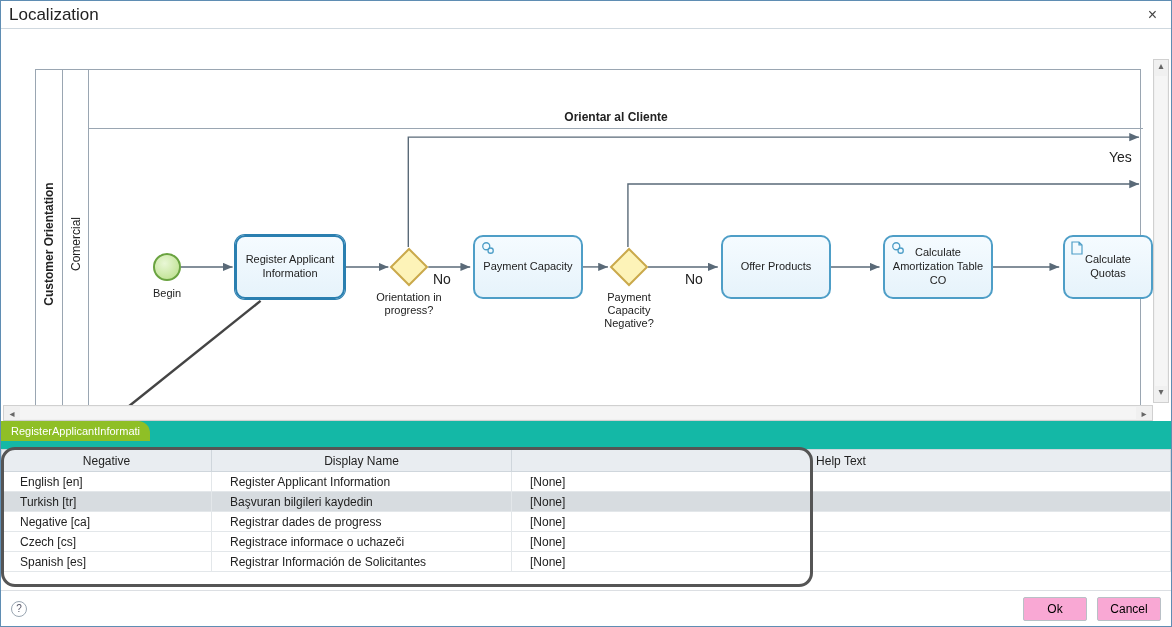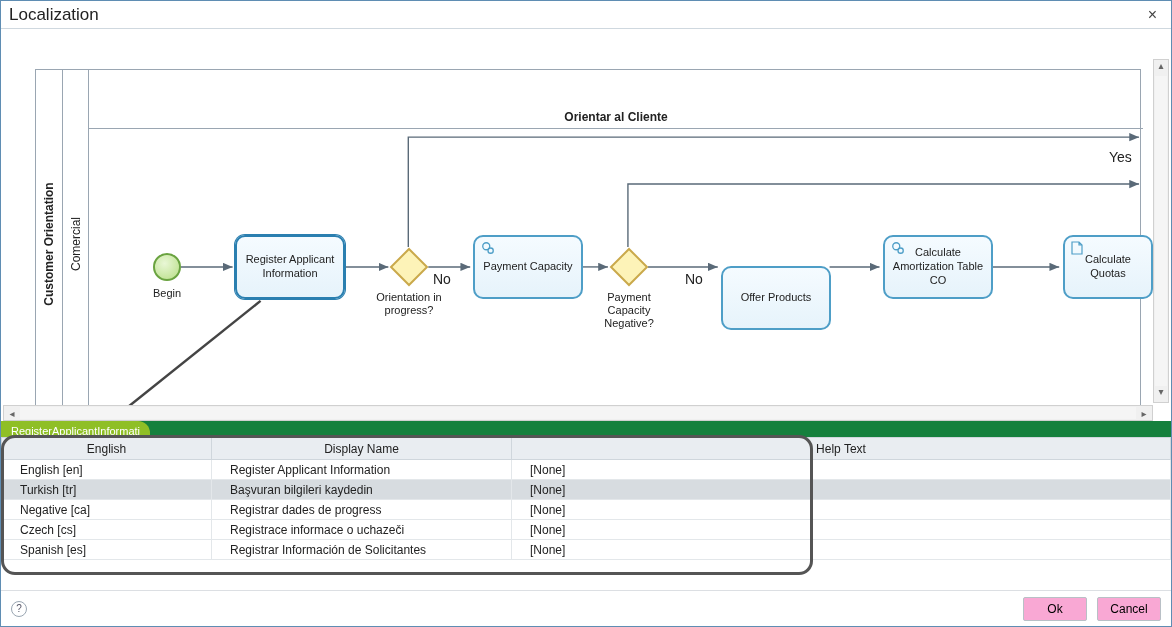--- a/index.html
+++ b/index.html
@@ -31,21 +31,21 @@
   
   .hscroll { position: absolute; left: 2px; right: 18px; bottom: 0; height: 16px; background: #f0f0f0; border: 1px solid #d0d0d0; display: flex; align-items: center; }
   .hscroll .arrow { width: 16px; text-align: center; color: #666; font-size: 10px; cursor: pointer; }
   .hscroll .track { flex: 1; height: 12px; background: #f5f5f5; position: relative; }
 
   .vscroll { position: absolute; right: 2px; top: 30px; width: 16px; bottom: 18px; background: #f0f0f0; border: 1px solid #d0d0d0; display:flex; flex-direction:column; align-items:center;}
   .vscroll .arrow { height:16px; width:100%; text-align:center; font-size:10px; color:#666; cursor:pointer;}
   .vscroll .track { flex:1; width:12px; background:#f5f5f5;}
 
   
-  .tabbar { height: 16px; background: #15803d; position: relative; }
+  .tabbar { height: 28px; background: #14b8a6; position: relative; }
   .tab { position: absolute; left: 0; top: 0; height: 20px; padding: 0 10px 0 10px; background: #8fbf26; color: #fff; font-size: 11px; line-height: 20px; border-top-right-radius: 12px; border-bottom: none; }
 
   
   .grid-area { flex: 0 0 auto; position: relative; }
   .grid-wrap { position: relative; }
   .grid-outline { position:absolute; left:0; top:-2px; right:358px; height:140px; border:3px solid #555; border-radius: 14px; pointer-events:none; }
   table.grid { width: 100%; border-collapse: collapse; table-layout: fixed; }
   table.grid th { background: #e9edf1; border: 1px solid #cfd6dc; font-weight: 400; text-align: center; height: 22px; font-size: 12px; }
   table.grid td { border: 1px solid #e3e7ea; height: 20px; padding: 0 18px; font-size: 12px; white-space: nowrap; overflow: hidden; text-overflow: ellipsis; }
   table.grid tr.sel td { background: #d7dce0; }
@@ -147,21 +147,21 @@
 
     <div class="gateway" style="left:608px; top:218px;">
       <svg width="40" height="40">
           <polygon points="20,2 38,20 20,38 2,20" fill="#fdf3b8" stroke="#caa94b" stroke-width="2"></polygon>
         </svg>
     </div>
     <div class="node-label" style="left:590px; top:262px; width:76px;">Payment Capacity Negative?</div>
     <div class="edge-label" style="left:684px; top:242px;">No</div>
     <div class="edge-label" style="left:1108px; top:120px;">Yes</div>
 
-    <div class="task" style="left:720px; top:206px;margin-top:31px;">
+    <div class="task" style="left:720px; top:206px;">
       <span>Offer Products</span>
     </div>
 
     <div class="task" style="left:882px; top:206px;">
       <span class="gear">
         <svg viewBox="0 0 16 16">
             <circle cx="6" cy="6" r="4" fill="none" stroke="#4e9ec7" stroke-width="1.5"></circle>
             <circle cx="11" cy="11" r="3" fill="none" stroke="#4e9ec7" stroke-width="1.5"></circle>
           </svg>
       </span>
@@ -194,21 +194,21 @@
     <div class="grid-wrap">
       <table class="grid">
         <colgroup>
             <col class="c1">
             <col class="c2">
             <col class="c3">
             <col class="c4">
           </colgroup>
         <thead>
           <tr>
-            <th>English</th>
+            <th>Negative</th>
             <th>Display Name</th>
             <th colspan="2">Help Text</th>
           </tr>
         </thead>
         <tbody id="grid-body">
             <tr>
               <td>English [en]</td>
               <td>Register Applicant Information</td>
               <td>[None]</td>
               <td></td>

